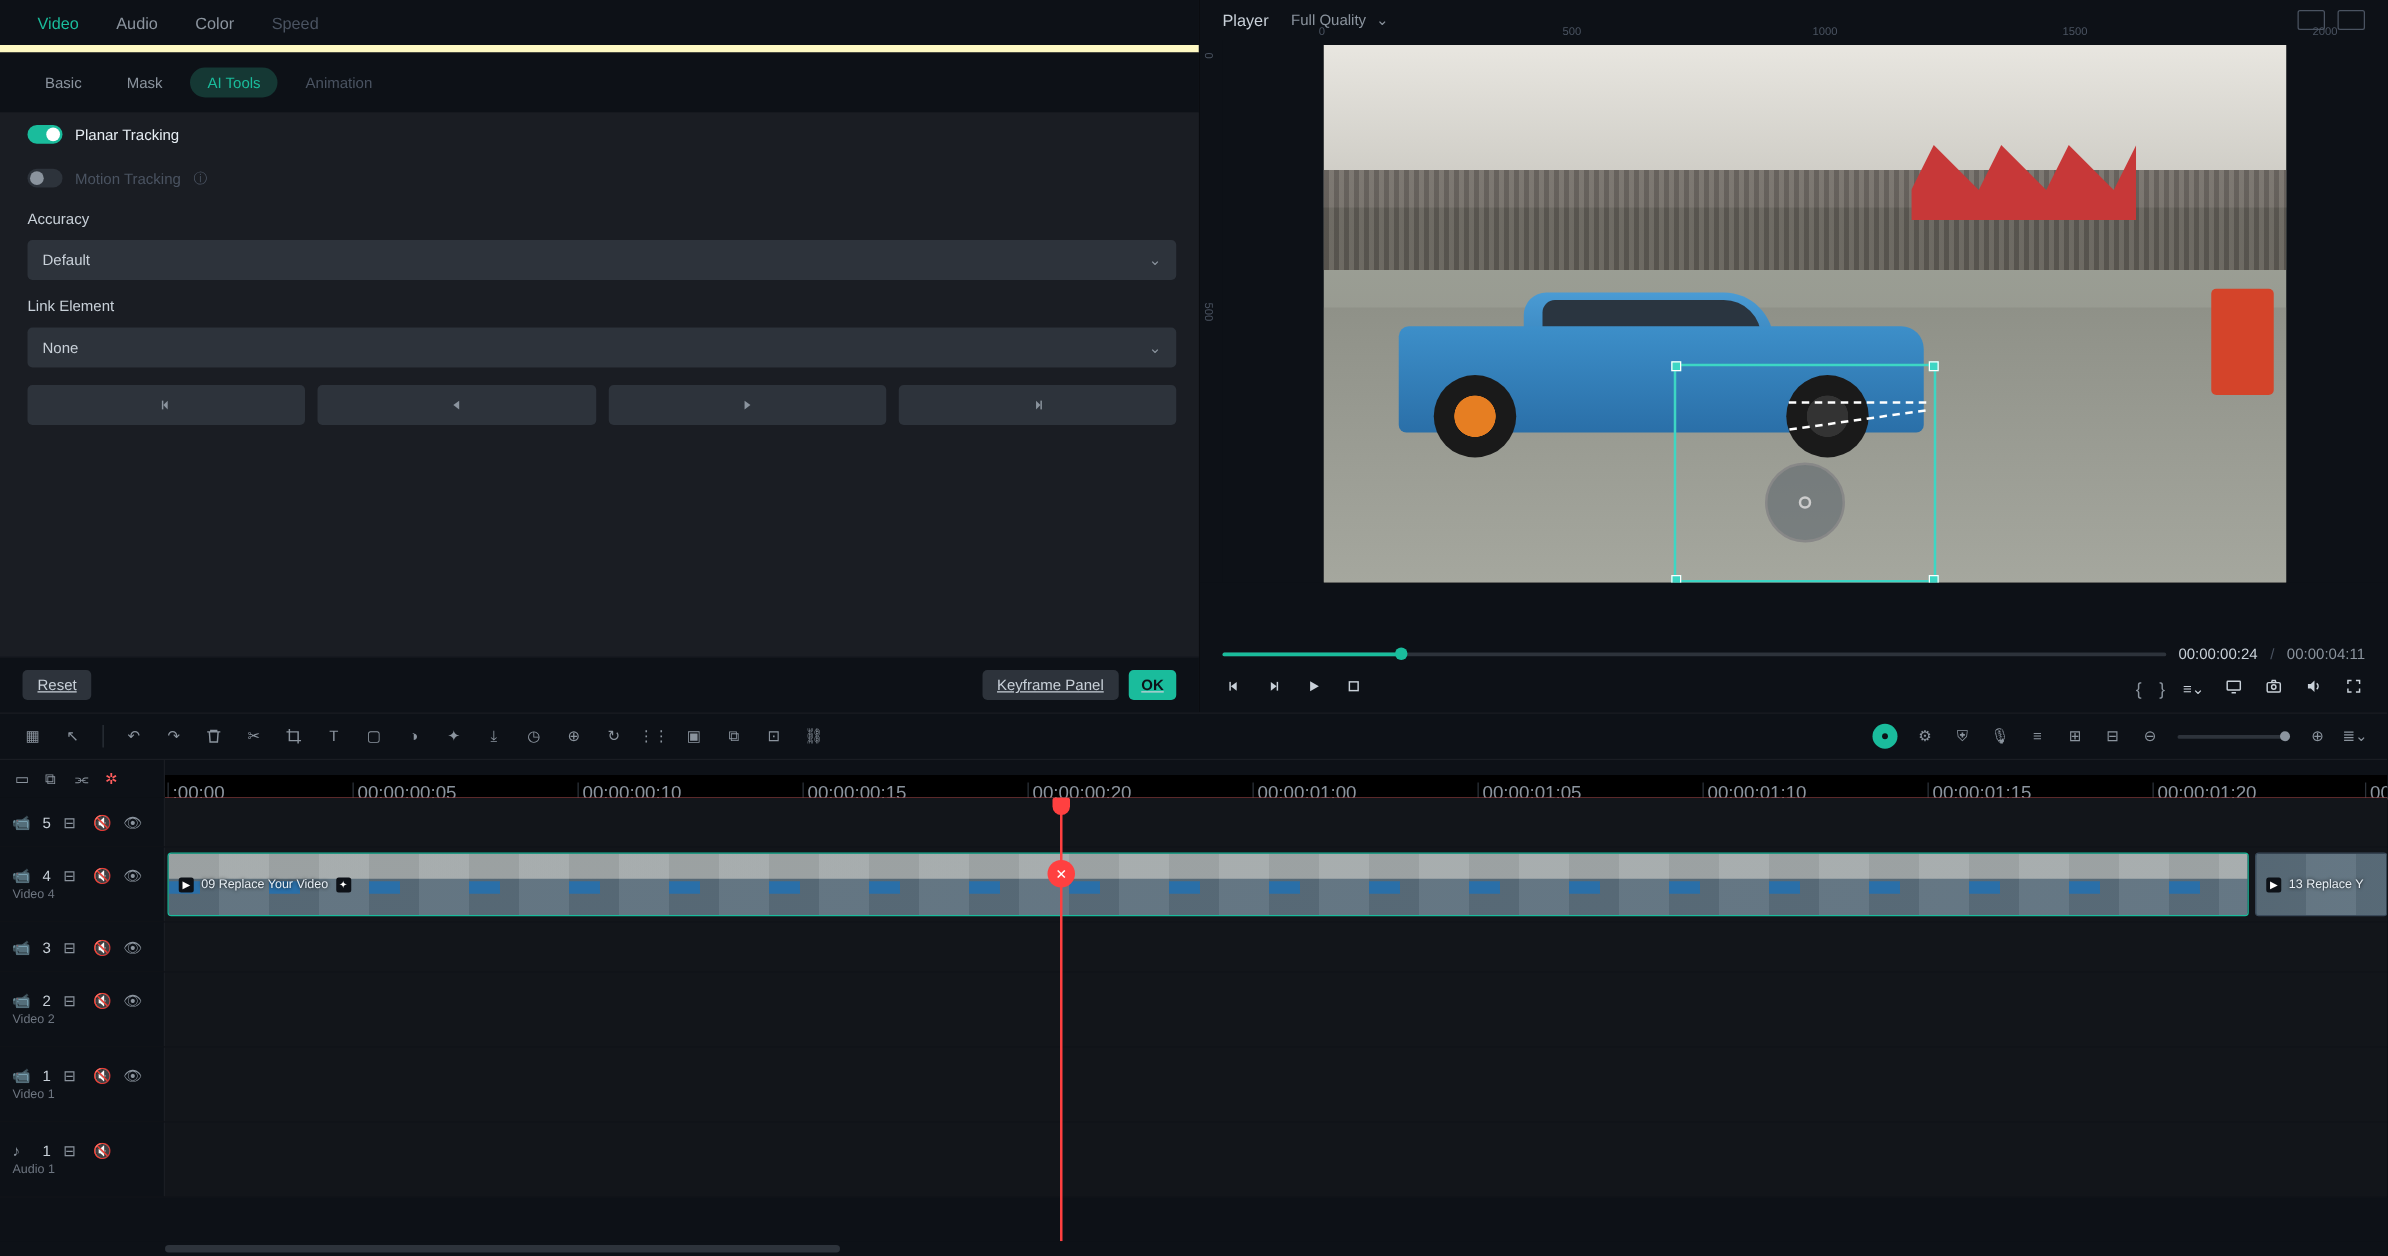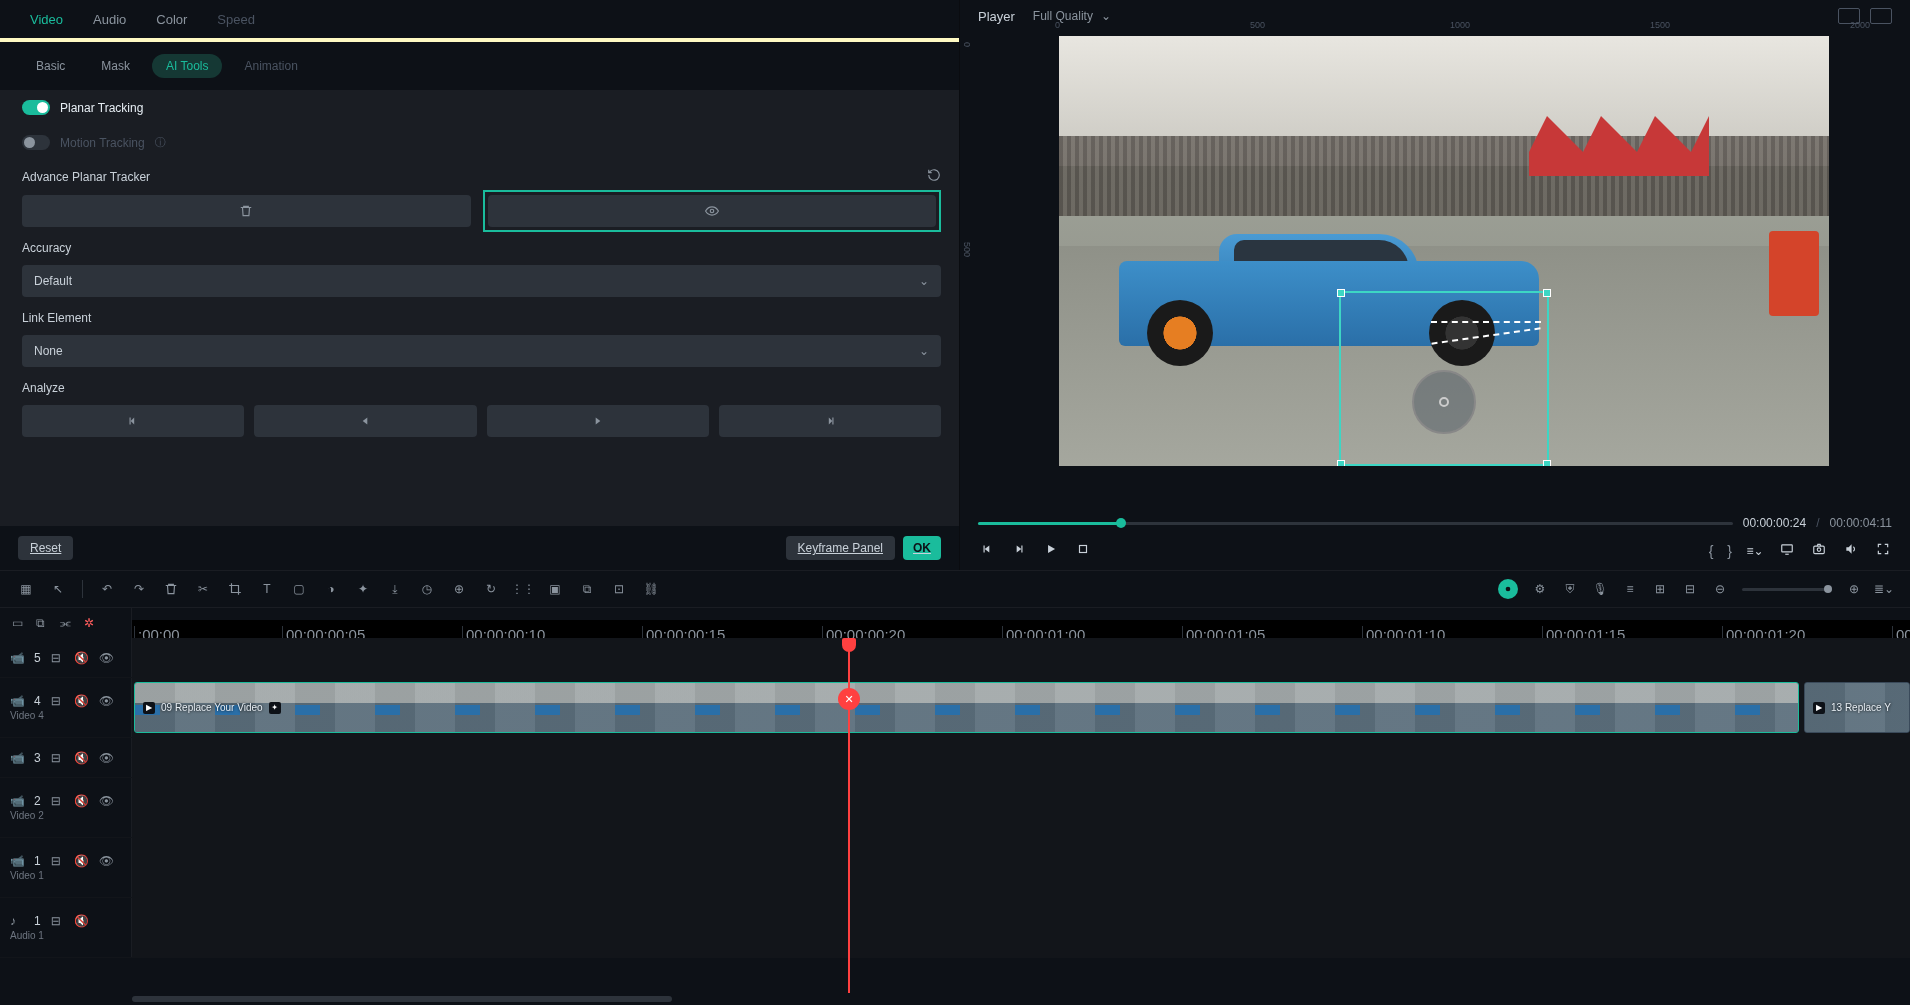--- a/index.html
+++ b/index.html
@@ -4,21 +4,21 @@
 <style>
 * { margin: 0; padding: 0; box-sizing: border-box; font-family: -apple-system, BlinkMacSystemFont, "Segoe UI", Arial, sans-serif; }
 body { background: #0d1117; color: #c9d1d9; font-size: 12px; width: 1910px; height: 1005px; overflow: hidden; }
 
 .app { display: flex; flex-direction: column; width: 100%; height: 100%; }
 .top-panels { display: flex; height: 570px; }
 .left-panel { width: 960px; background: #1a1d23; display: flex; flex-direction: column; border-right: 1px solid #0a0c10; }
 .right-panel { flex: 1; background: #0d1117; display: flex; flex-direction: column; }
 
 
-.category-tabs { display: flex; gap: 30px; padding: 0 30px; height: 42px; align-items: center; background: #0d1117; border-bottom: 4px solid #fef9c3; }
+.category-tabs { display: flex; gap: 30px; padding: 0 30px; height: 42px; align-items: center; background: #0d1117; border-bottom: 6px solid #fef9c3; }
 .category-tabs .tab { color: #8b949e; cursor: pointer; font-size: 13px; }
 .category-tabs .tab.active { color: #1abc9c; font-weight: 500; }
 .category-tabs .tab.disabled { color: #4a5361; }
 
 .sub-tabs { display: flex; gap: 8px; padding: 10px 22px; height: 48px; align-items: center; background: #0d1117; }
 .sub-tabs .subtab { padding: 5px 14px; color: #8b949e; cursor: pointer; border-radius: 14px; font-size: 12px; }
 .sub-tabs .subtab.active { background: #153834; color: #1abc9c; }
 .sub-tabs .subtab.disabled { color: #4a5361; }
 
 
@@ -175,46 +175,20 @@
         </div>
 
         <div class="section-row">
           <div class="toggle">
               <div class="knob"></div>
             </div>
           <span class="section-label disabled">Motion Tracking</span>
           <span class="info-icon">ⓘ</span>
         </div>
 
-        <div class="prop-group">
-          <div class="prop-title">
-            <span>Advance Planar Tracker</span>
-            <span class="reset-icon">
-              <svg viewBox="0 0 24 24" fill="none" stroke="currentColor" stroke-width="2">
-                  <path d="M3 12a9 9 0 1 0 3-6.7L3 8"></path>
-                  <path d="M3 3v5h5"></path>
-                </svg>
-            </span>
-          </div>
-          <div class="btn-row">
-            <div class="flat-btn">
-              <svg viewBox="0 0 24 24" fill="none" stroke="currentColor" stroke-width="2">
-                  <path d="M3 6h18M8 6V4h8v2M6 6l1 14h10l1-14"></path>
-                </svg>
-            </div>
-            <div class="teal-highlight-box" style="flex:1;">
-              <div class="flat-btn">
-                <svg viewBox="0 0 24 24" fill="none" stroke="currentColor" stroke-width="2">
-                    <path d="M1 12s4-7 11-7 11 7 11 7-4 7-11 7S1 12 1 12z"></path>
-                    <circle cx="12" cy="12" r="3"></circle>
-                  </svg>
-              </div>
-            </div>
-          </div>
-        </div>
 
         <div class="prop-group">
           <div class="prop-title">
               <span>Accuracy</span>
             </div>
           <div class="dropdown">
             <span>Default</span>
             <span class="chev">⌄</span>
           </div>
         </div>
@@ -223,23 +197,20 @@
           <div class="prop-title">
               <span>Link Element</span>
             </div>
           <div class="dropdown">
             <span>None</span>
             <span class="chev">⌄</span>
           </div>
         </div>
 
         <div class="prop-group">
-          <div class="prop-title">
-              <span>Analyze</span>
-            </div>
           <div class="analyze-row">
             <div class="analyze-btn">
               <svg viewBox="0 0 24 24" fill="currentColor">
                   <path d="M14 6l-6 6 6 6V6z"></path>
                   <rect x="6" y="6" width="2" height="12"></rect>
                 </svg>
             </div>
             <div class="analyze-btn">
               <svg viewBox="0 0 24 24" fill="currentColor">
                   <path d="M16 6l-8 6 8 6V6z"></path>

